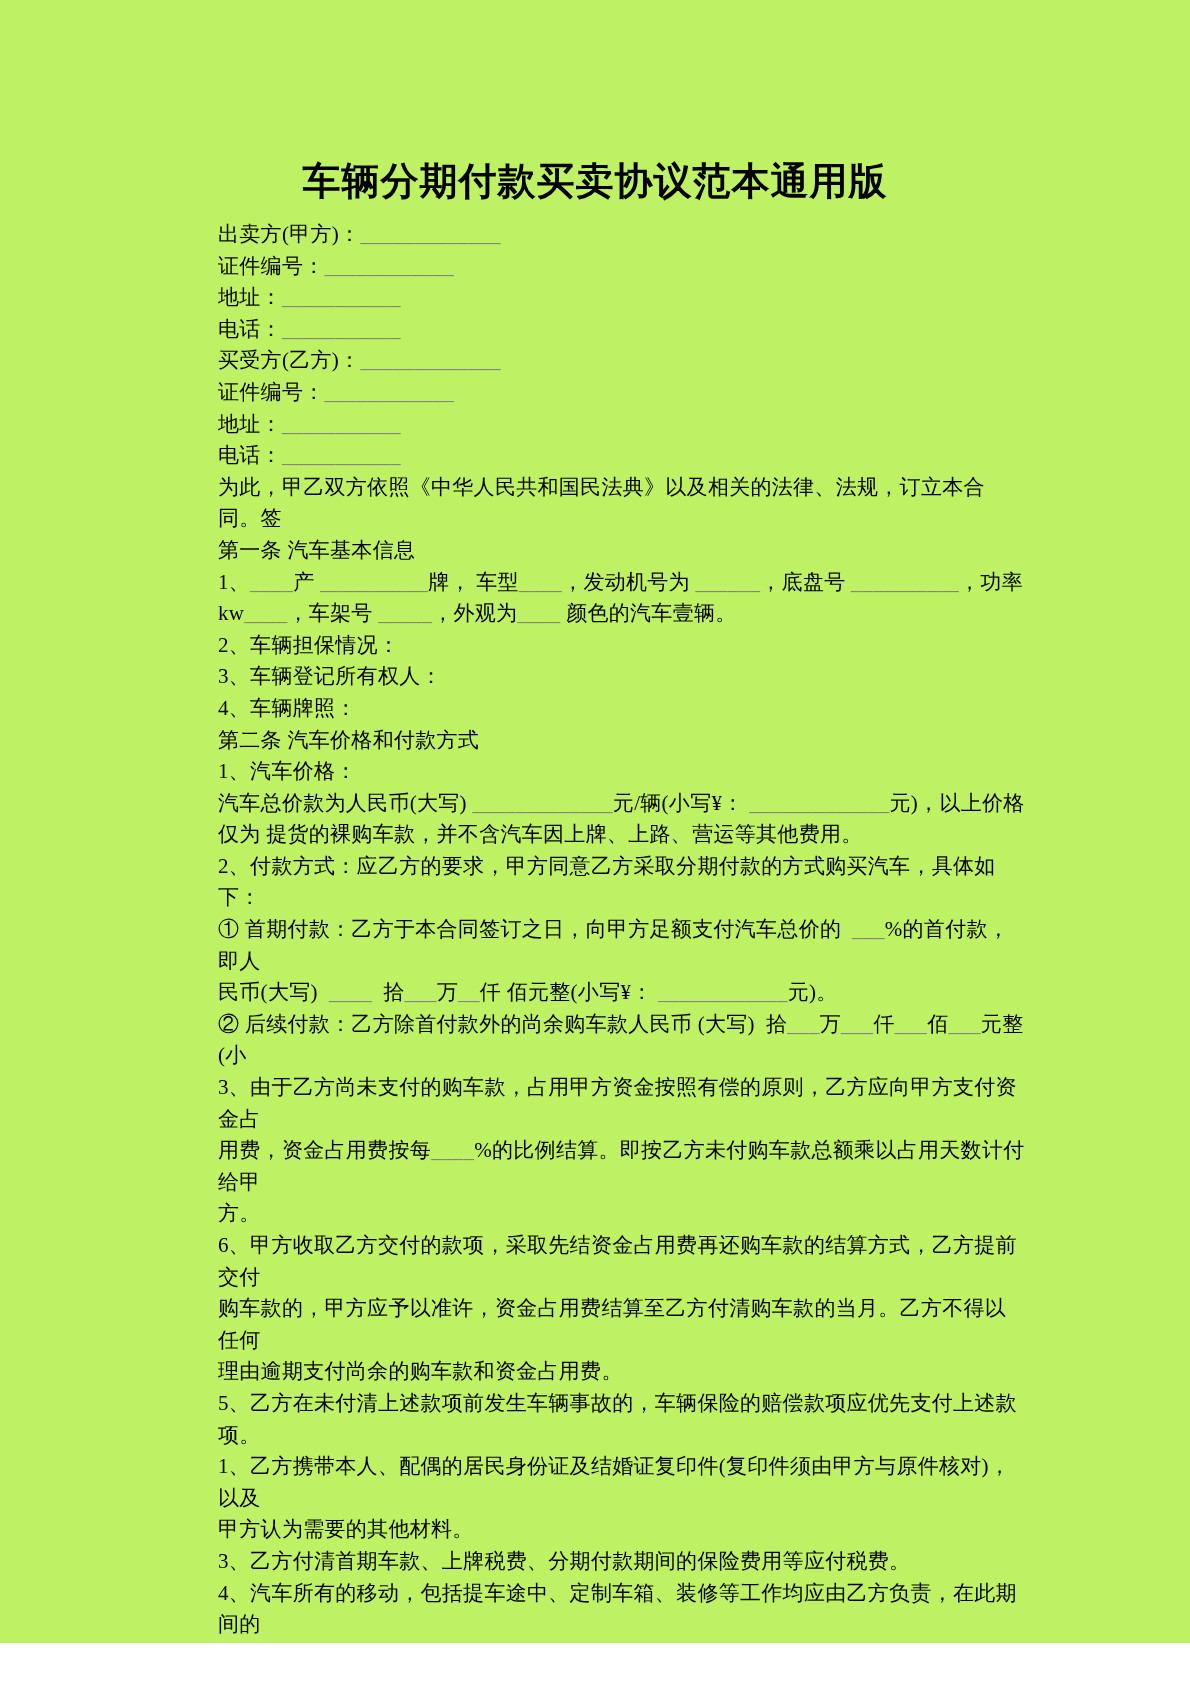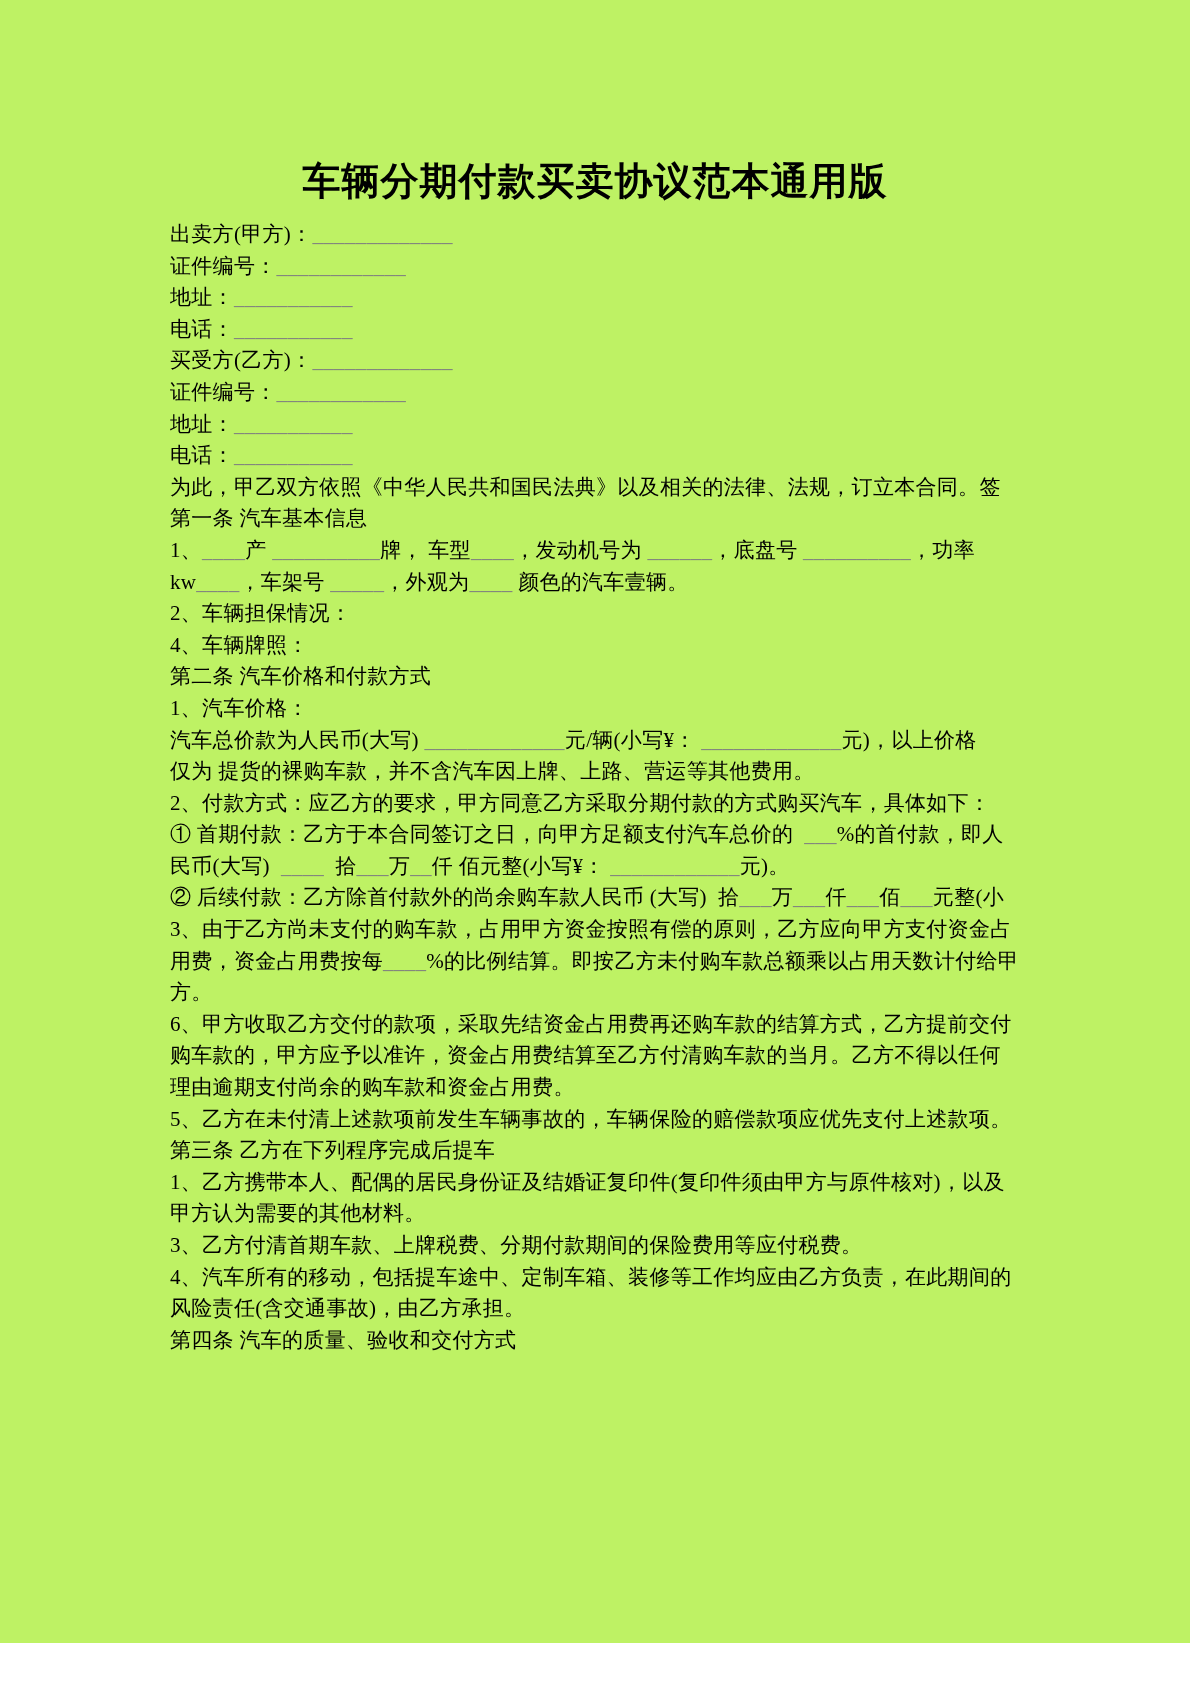--- a/index.html
+++ b/index.html
@@ -29,20 +29,21 @@
     top:219px;
     left:170px;
     width:856px;
     font-size:21px;
     line-height:31.6px;
     letter-spacing:0.3px;
   }
   .line{
     white-space:pre-wrap;
     min-height:31.6px;
+    margin-left:48px;
   }
   .blank{
     color:#808080;
   }
 </style>
 </head>
 <body>
 
 <div class="page">
   <h1 class="title">车辆分期付款买卖协议范本通用版</h1>
@@ -53,37 +54,37 @@
     <div class="line">电话：<span class="blank">___________</span></div>
     <div class="line">买受方(乙方)：<span class="blank">_____________</span></div>
     <div class="line">证件编号：<span class="blank">____________</span></div>
     <div class="line">地址：<span class="blank">___________</span></div>
     <div class="line">电话：<span class="blank">___________</span></div>
     <div class="line">为此，甲乙双方依照《中华人民共和国民法典》以及相关的法律、法规，订立本合同。签</div>
     <div class="line">第一条 汽车基本信息</div>
     <div class="line">1、<span class="blank">____</span>产 <span class="blank">__________</span>牌， 车型<span class="blank">____</span>，发动机号为 <span class="blank">______</span>，底盘号 <span class="blank">__________</span>，功率</div>
     <div class="line">kw<span class="blank">____</span>，车架号 <span class="blank">_____</span>，外观为<span class="blank">____</span> 颜色的汽车壹辆。</div>
     <div class="line">2、车辆担保情况：</div>
+    <div class="line">3、车辆登记所有权人：</div>
     <div class="line">4、车辆牌照：</div>
     <div class="line">第二条 汽车价格和付款方式</div>
     <div class="line">1、汽车价格：</div>
     <div class="line">汽车总价款为人民币(大写) <span class="blank">_____________</span>元/辆(小写¥： <span class="blank">_____________</span>元)，以上价格</div>
     <div class="line">仅为 提货的裸购车款，并不含汽车因上牌、上路、营运等其他费用。</div>
     <div class="line">2、付款方式：应乙方的要求，甲方同意乙方采取分期付款的方式购买汽车，具体如下：</div>
     <div class="line">① 首期付款：乙方于本合同签订之日，向甲方足额支付汽车总价的  <span class="blank">___</span>%的首付款，即人</div>
     <div class="line">民币(大写)  <span class="blank">____</span>  拾<span class="blank">___</span>万<span class="blank">__</span>仟 佰元整(小写¥： <span class="blank">____________</span>元)。</div>
     <div class="line">② 后续付款：乙方除首付款外的尚余购车款人民币 (大写)  拾<span class="blank">___</span>万<span class="blank">___</span>仟<span class="blank">___</span>佰<span class="blank">___</span>元整(小</div>
     <div class="line">3、由于乙方尚未支付的购车款，占用甲方资金按照有偿的原则，乙方应向甲方支付资金占</div>
     <div class="line">用费，资金占用费按每<span class="blank">____</span>%的比例结算。即按乙方未付购车款总额乘以占用天数计付给甲</div>
     <div class="line">方。</div>
     <div class="line">6、甲方收取乙方交付的款项，采取先结资金占用费再还购车款的结算方式，乙方提前交付</div>
     <div class="line">购车款的，甲方应予以准许，资金占用费结算至乙方付清购车款的当月。乙方不得以任何</div>
     <div class="line">理由逾期支付尚余的购车款和资金占用费。</div>
     <div class="line">5、乙方在未付清上述款项前发生车辆事故的，车辆保险的赔偿款项应优先支付上述款项。</div>
-    <div class="line">第三条 乙方在下列程序完成后提车</div>
     <div class="line">1、乙方携带本人、配偶的居民身份证及结婚证复印件(复印件须由甲方与原件核对)，以及</div>
     <div class="line">甲方认为需要的其他材料。</div>
     <div class="line">3、乙方付清首期车款、上牌税费、分期付款期间的保险费用等应付税费。</div>
     <div class="line">4、汽车所有的移动，包括提车途中、定制车箱、装修等工作均应由乙方负责，在此期间的</div>
     <div class="line">风险责任(含交通事故)，由乙方承担。</div>
     <div class="line">第四条 汽车的质量、验收和交付方式</div>
   </div>
 </div>
 
 </body></html>

